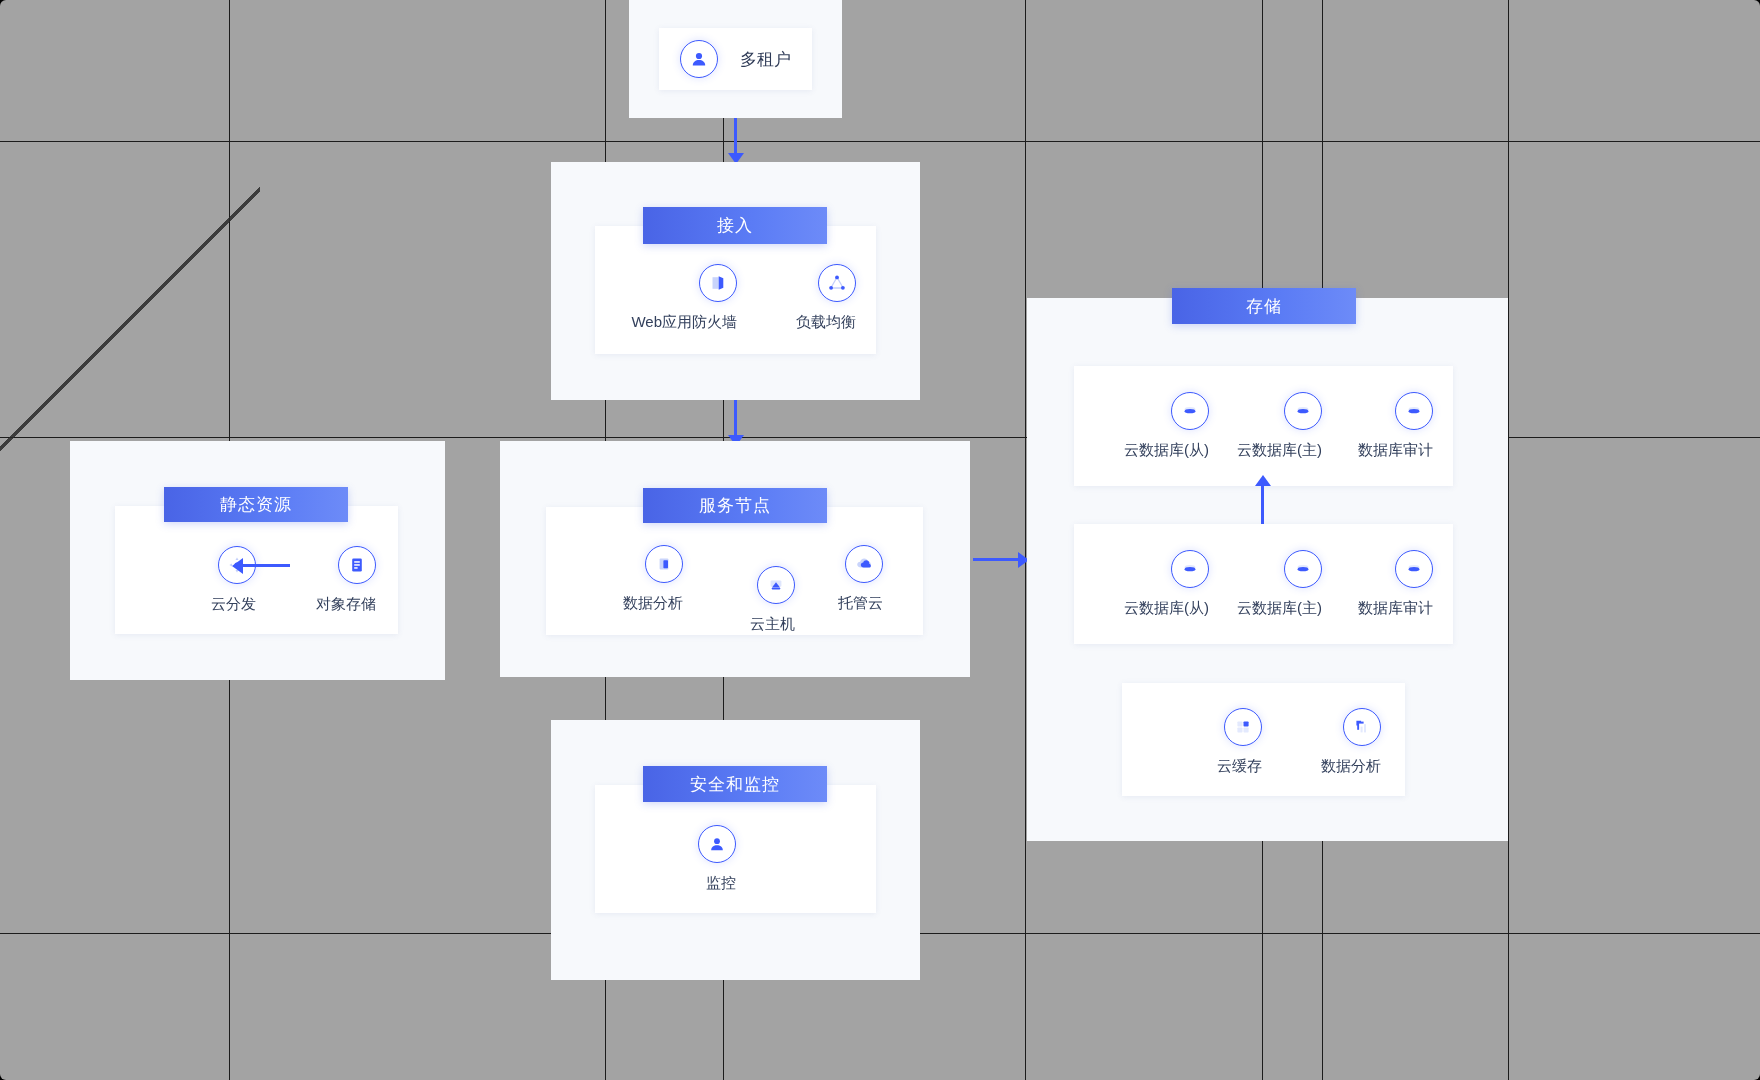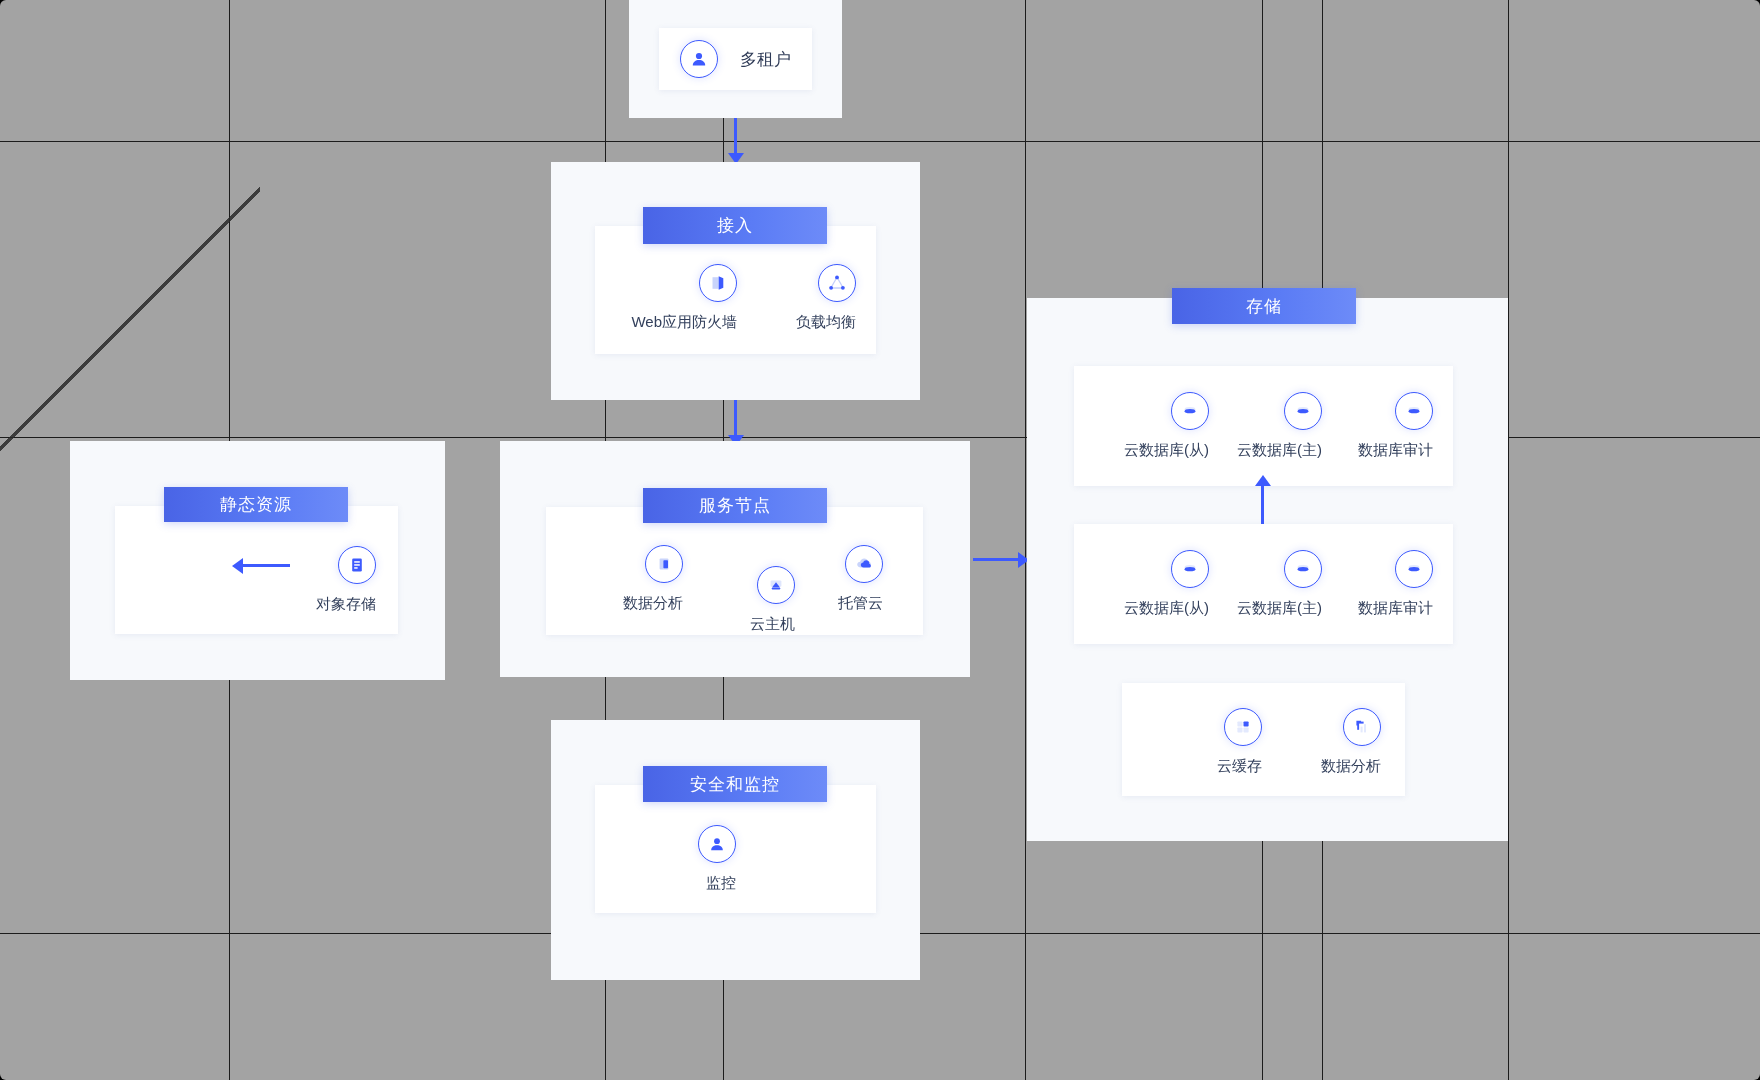--- a/index.html
+++ b/index.html
@@ -157,20 +157,32 @@
     </span>
     <span class="caption">负载均衡</span>
   </div>
 
   <div class="arrow-v" style="left:734px; top:400px; height:36px;"></div>
 
   <div class="group" style="left:70px; top:441px; width:375px; height:239px;"></div>
   <div class="card" style="left:115px; top:506px; width:283px; height:128px;"></div>
   <div class="sec-title" style="left:164px; top:487px; width:184px; height:35px;">静态资源</div>
 
+  <div class="node" style="left:136px; top:546px;">
+    <span class="icon-circle">
+      <svg width="22" height="22" viewBox="0 0 22 22">
+        <circle cx="11" cy="11" r="2.6" fill="#3d5afe"></circle>
+        <path d="M11 3.4l1.5 2.6h-3z" fill="#c3cffa"></path>
+        <path d="M11 18.6l-1.5-2.6h3z" fill="#c3cffa"></path>
+        <path d="M3.4 11l2.6-1.5v3z" fill="#c3cffa"></path>
+        <path d="M18.6 11l-2.6 1.5v-3z" fill="#c3cffa"></path>
+      </svg>
+    </span>
+    <span class="caption">云分发</span>
+  </div>
   <div class="arrow-left" style="left:242px; top:564px; width:48px;"></div>
   <div class="node" style="left:256px; top:546px;">
     <span class="icon-circle">
       <svg width="20" height="20" viewBox="0 0 20 20">
         <rect x="5.2" y="3.4" width="9.6" height="13.2" rx="1.3" fill="#3d5afe"></rect>
         <rect x="7.2" y="6.2" width="5.6" height="1.5" fill="#ffffff"></rect>
         <rect x="7.2" y="9.2" width="5.6" height="1.5" fill="#ffffff"></rect>
         <rect x="7.2" y="12.2" width="3.4" height="1.5" fill="#ffffff"></rect>
       </svg>
     </span>

